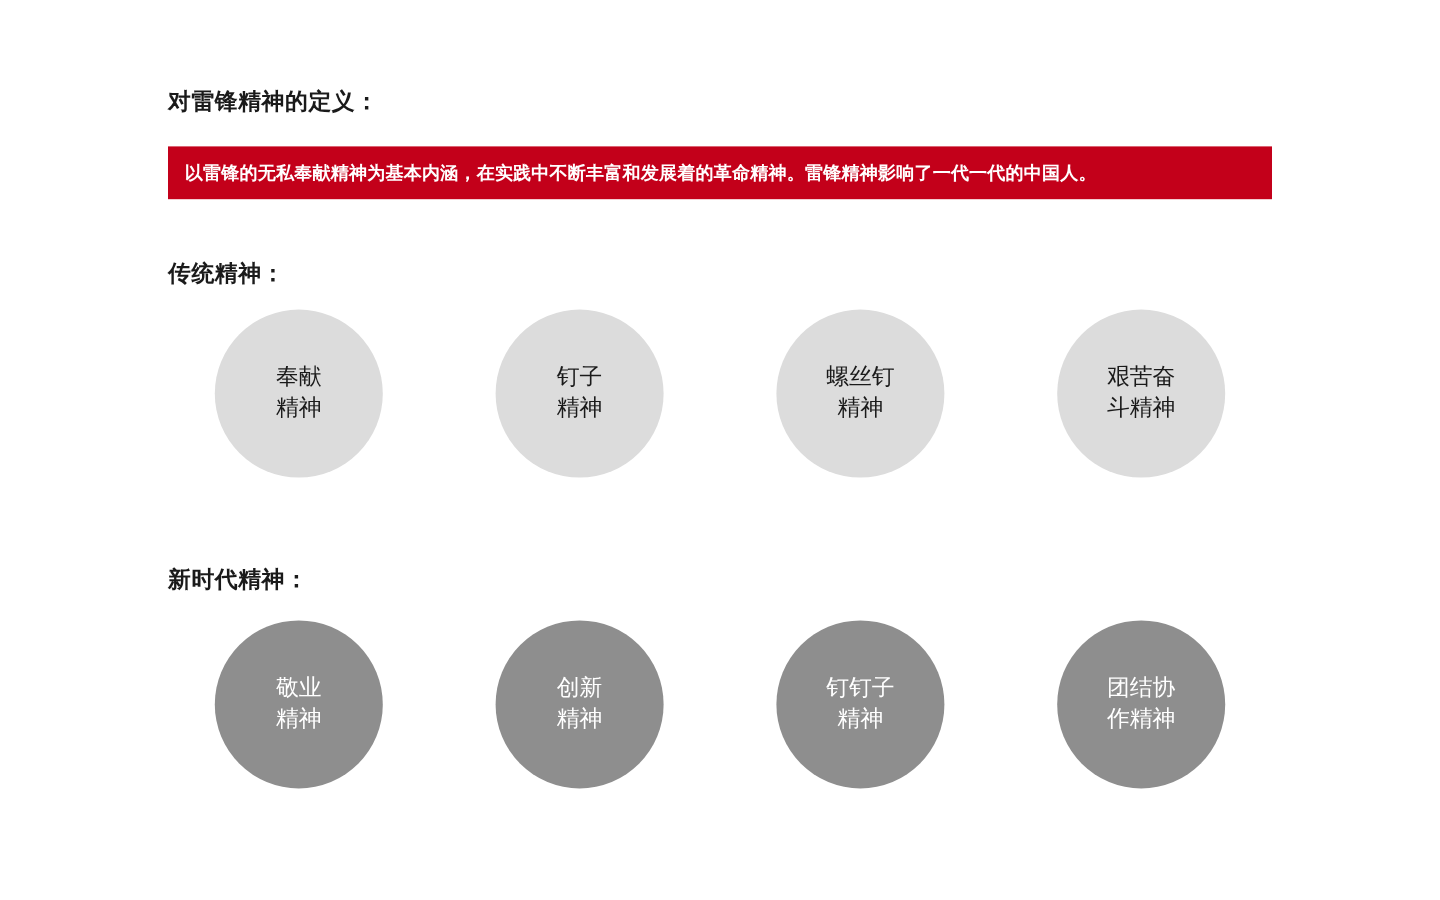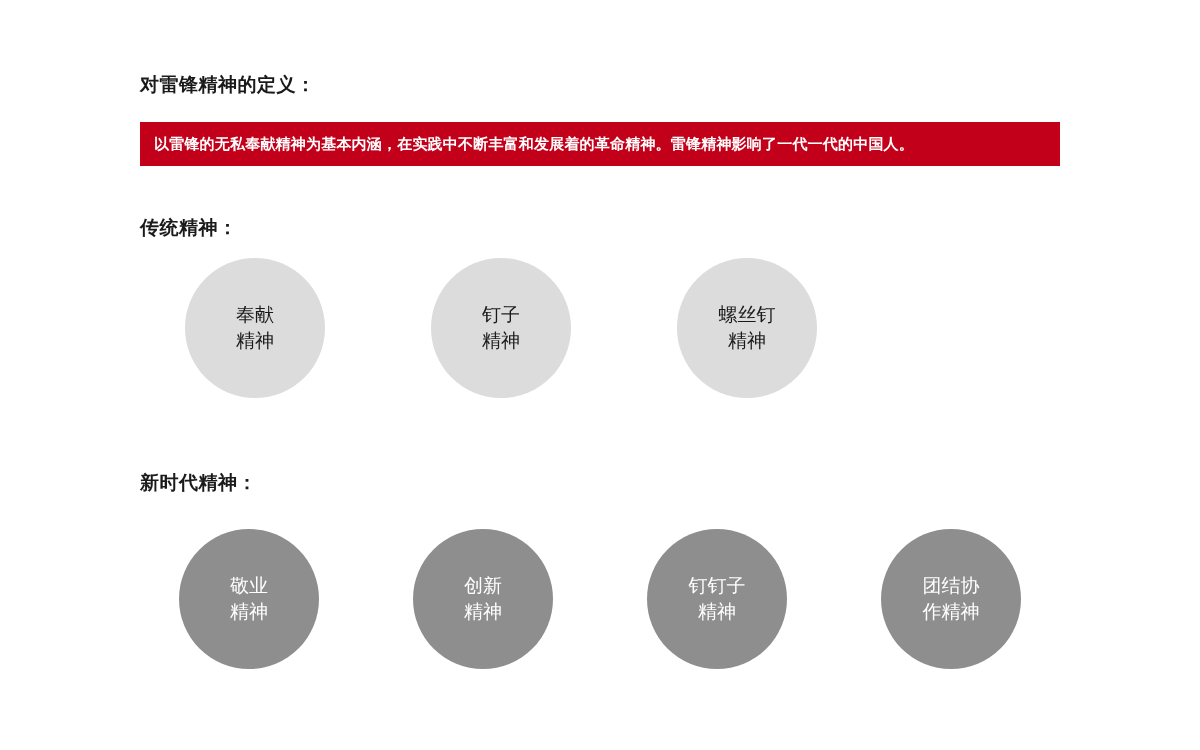--- a/index.html
+++ b/index.html
@@ -53,21 +53,21 @@
 
   .row {
     position: absolute;
     left: 140px;
     width: 920px;
     display: flex;
     flex-direction: row;
     gap: 16px;
   }
   #traditional-row { top: 258px; }
-  #newera-row { top: 529px; justify-content: flex-end; }
+  #newera-row { top: 517px; justify-content: flex-end; }
 
   .circle-wrap {
     width: 230px;
     display: flex;
     justify-content: center;
   }
   .circle {
     width: 140px;
     height: 140px;
     border-radius: 50%;
@@ -121,20 +121,28 @@
       </div>
     </div>
     <div class="circle-wrap">
       <div class="circle traditional">
         <div>
           <span>螺丝钉</span>
           <span>精神</span>
         </div>
       </div>
     </div>
+    <div class="circle-wrap">
+      <div class="circle traditional">
+        <div>
+          <span>艰苦奋</span>
+          <span>斗精神</span>
+        </div>
+      </div>
+    </div>
   </div>
 
   <div class="section-label" id="newera-label">新时代精神：</div>
 
   <div class="row" id="newera-row">
     <div class="circle-wrap">
       <div class="circle newera">
         <div>
           <span>敬业</span>
           <span>精神</span>

